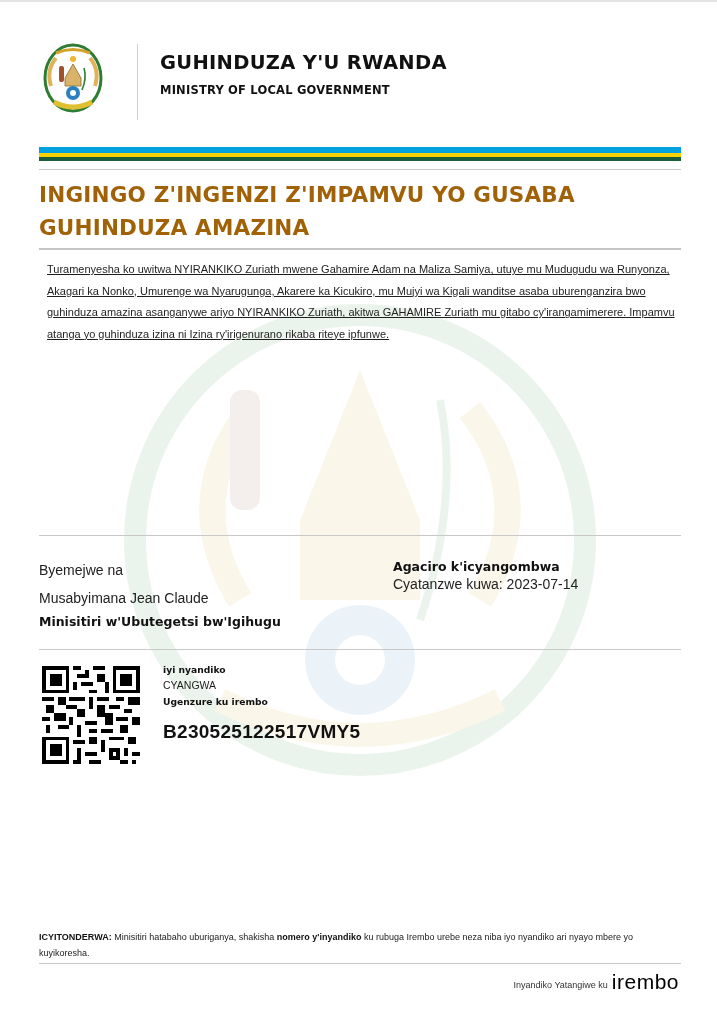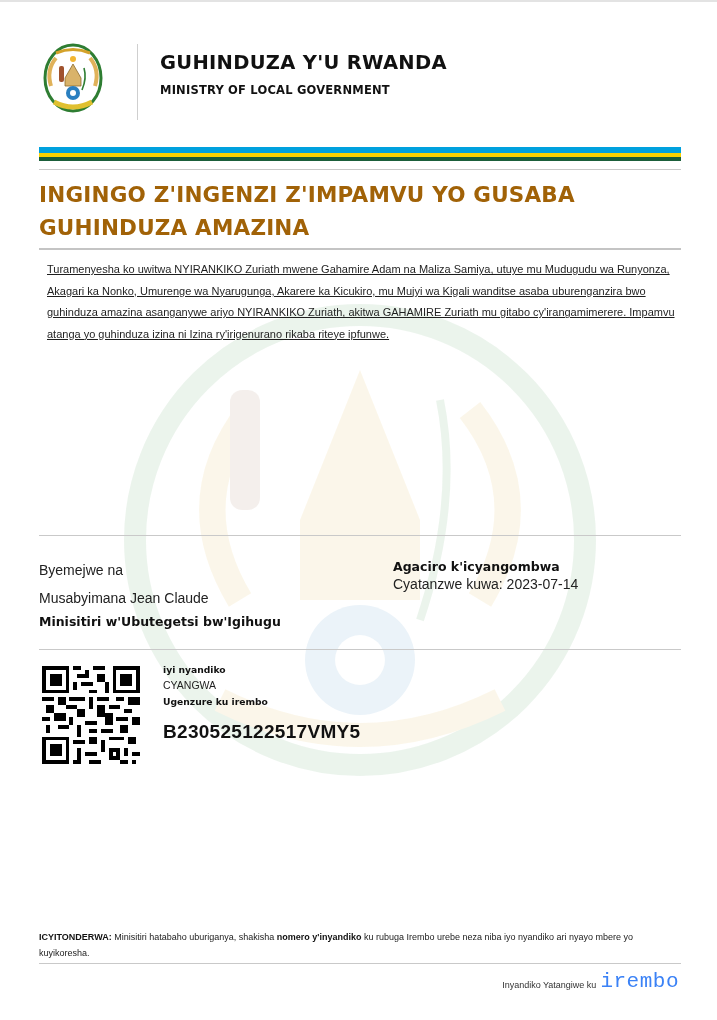--- a/index.html
+++ b/index.html
@@ -40,21 +40,21 @@
     .qr-text { position: absolute; left: 163px; top: 661px; }
     .qr-bold { font-family: "DejaVu Sans", sans-serif; font-weight: bold; font-size: 9.2px; line-height: 17px; color: #111; white-space: nowrap; }
     .qr-plain { font-size: 10.5px; line-height: 15px; color: #222; white-space: nowrap; }
     .file-no { font-family: Liberation Sans, sans-serif; font-weight: bold; font-size: 19px; line-height: 24px; color: #111; letter-spacing: 0.3px; white-space: nowrap; margin-top: 10px; }
 
     
     .note { position: absolute; left: 39px; top: 929px; width: 645px; font-size: 9px; line-height: 16px; color: #222; }
     .note b { font-weight: bold; color: #111; }
     .footer-credit { position: absolute; right: 38px; top: 972px; display: flex; align-items: flex-end; gap: 4px; }
     .credit-text { font-size: 9px; color: #333; padding-bottom: 2px; white-space: nowrap; }
-    .irembo-logo { font-family: Liberation Mono, monospace; font-size: 21px; line-height: 20px; color: #3b82f6; letter-spacing: 0.5px; font-weight: normal; }
+    .irembo-logo { font-family: Liberation Sans, sans-serif; font-size: 21px; line-height: 20px; color: #000000; letter-spacing: 0.5px; font-weight: normal; }
   </style>
 </head>
 <body>
 
 <div class="top-strip"></div>
 
 <svg class="watermark" viewBox="0 0 480 480">
   <circle cx="240" cy="240" r="225" fill="none" stroke="#2e8b3a" stroke-width="22"></circle>
   <path d="M120 300 Q60 200 130 110" fill="none" stroke="#d9a520" stroke-width="26"></path>
   <path d="M360 300 Q420 200 350 110" fill="none" stroke="#d9a520" stroke-width="26"></path>

